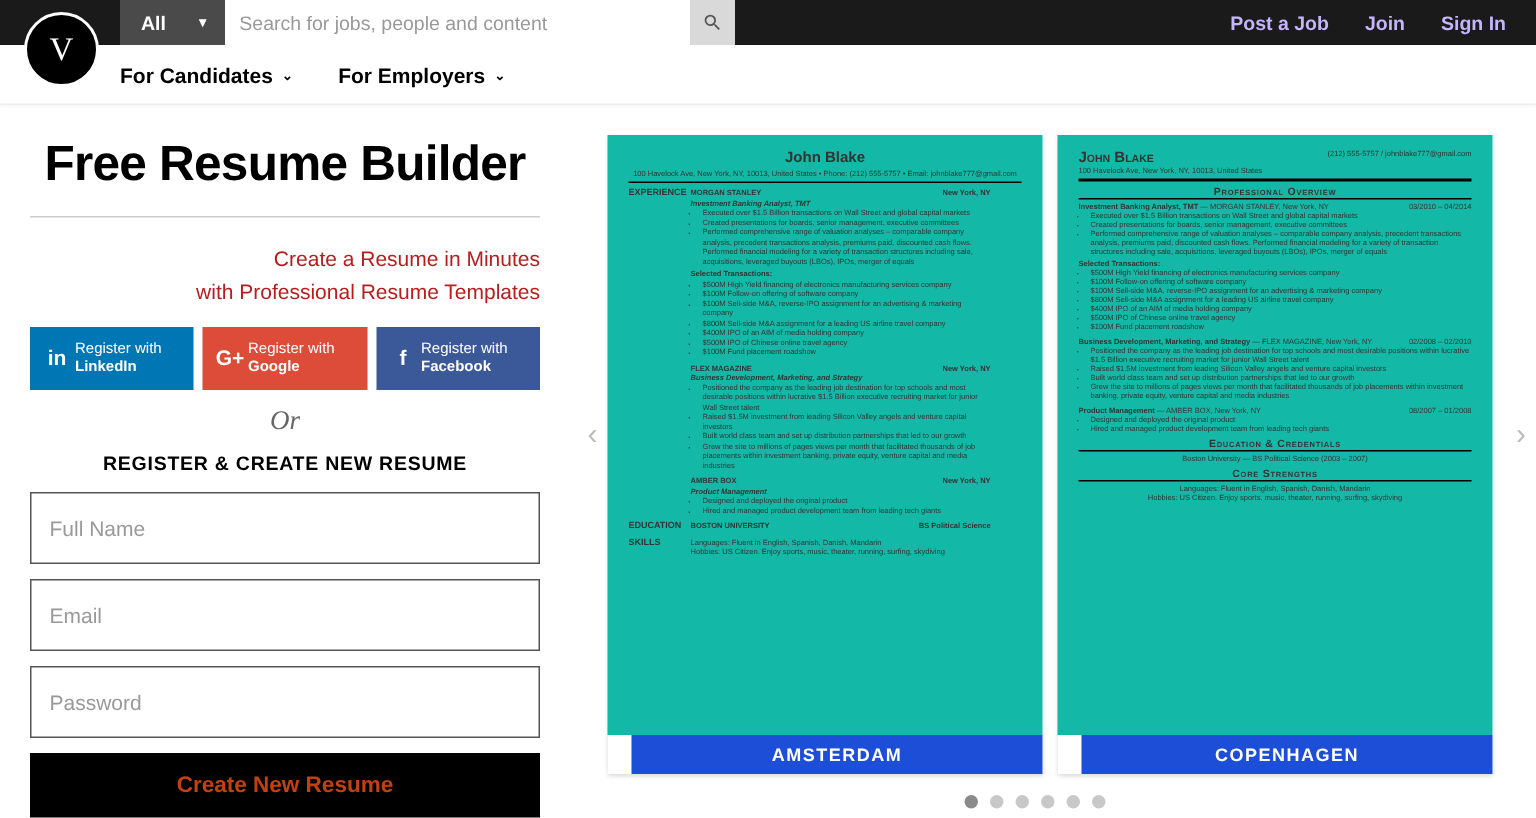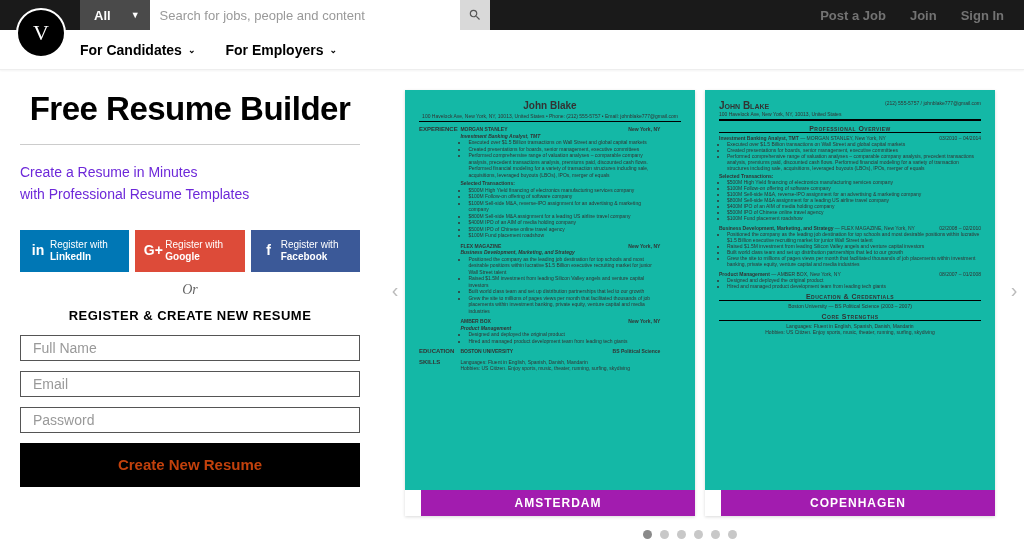--- a/index.html
+++ b/index.html
@@ -8,46 +8,46 @@
 
 .topbar { background: #1a1a1a; height: 30px; display: flex; align-items: center; padding-left: 80px; }
 .all-select { background: #4a4a4a; color: #fff; height: 30px; display: flex; align-items: center; padding: 0 10px 0 14px; font-size: 13px; font-weight: bold; gap: 20px; }
 .all-select .chev { font-size: 9px; }
 .searchbox { display: flex; align-items: flex-start; height: 30px; }
 .searchbox input { width: 310px; height: 30px; border: none; padding: 0 10px; font-size: 13px; background: #fff; color: #333; }
 .searchbox input::placeholder { color: #999; }
 .searchbtn { width: 30px; height: 30px; background: #d9d9d9; display: flex; align-items: center; justify-content: center; }
 .searchbtn svg { width: 14px; height: 14px; fill: #555; }
 .toplinks { margin-left: auto; margin-right: 20px; display: flex; gap: 24px; }
-.toplinks a { color: #737373; text-decoration: none; font-size: 13px; font-weight: bold; }
+.toplinks a { color: #c4b5fd; text-decoration: none; font-size: 13px; font-weight: bold; }
 
 
 .navrow { height: 40px; background: #fff; display: flex; align-items: center; padding-left: 80px; border-bottom: 1px solid #eee; box-shadow: 0 1px 2px rgba(0,0,0,0.05); position: relative; }
 .logo { position: absolute; left: 16px; top: -22px; width: 50px; height: 50px; border-radius: 50%; background: #000; border: 2px solid #fff; display: flex; align-items: center; justify-content: center; color: #fff; font-family: Georgia, serif; font-size: 22px; z-index: 10; }
 .navlink { font-size: 14px; font-weight: bold; color: #000; margin-right: 30px; display: flex; align-items: center; gap: 6px; }
 .navlink .chev { font-size: 9px; }
 
 
 .main { display: flex; padding: 20px 0 0 20px; gap: 45px; }
 
 
 .left { width: 340px; }
 .left h1 { font-family: "Trebuchet MS", "Arial Black", sans-serif; font-size: 33px; font-weight: 800; text-align: center; letter-spacing: -0.5px; }
 .left hr { border: none; border-top: 1px solid #ccc; margin: 16px 0; }
-.tagline { text-align: left; font-size: 14px; color: #6d28d9; line-height: 1.6; margin-bottom: 24px; }
+.tagline { text-align: right; font-size: 14px; color: #b91c1c; line-height: 1.6; margin-bottom: 12px; }
 .socialrow { display: flex; gap: 6px; }
 .sbtn { flex: 1; height: 42px; color: #fff; display: flex; align-items: center; font-size: 10px; line-height: 1.2; padding: 0 6px; }
 .sbtn .ic { width: 24px; display: flex; justify-content: center; font-weight: bold; font-size: 14px; }
 .sbtn .txt { text-align: left; }
 .linkedin { background: #0077b5; }
 .google { background: #dd4b39; }
 .facebook { background: #3b5998; }
-.or { text-align: center; font-style: italic; font-family: Georgia, serif; color: #666; margin: 10px 0; font-size: 14px; }
+.or { text-align: center; font-style: italic; font-family: Georgia, serif; color: #666; margin: 10px 0; font-size: 18px; }
 .reg-head { text-align: center; font-weight: bold; letter-spacing: 0.5px; font-size: 13px; margin-bottom: 12px; }
-.fld { width: 100%; height: 26px; border: 1px solid #555; padding: 0 12px; font-size: 14px; margin-bottom: 10px; }
+.fld { width: 100%; height: 48px; border: 1px solid #555; padding: 0 12px; font-size: 14px; margin-bottom: 10px; }
 .fld::placeholder { color: #999; }
 .createbtn { width: 100%; height: 44px; background: #000; color: #c2410c; border: none; font-size: 15px; font-weight: bold; }
 
 
 .carousel-wrap { flex: 1; position: relative; padding-right: 20px; }
 .templates { display: flex; gap: 10px; }
 .tpl { width: 290px; display: flex; flex-direction: column; box-shadow: 0 1px 3px rgba(0,0,0,0.15); }
 .tpl-preview { background: #14b8a6; height: 400px; padding: 10px 14px; font-size: 5px; color: #333; overflow: hidden; position: relative; }
 .tpl-preview .rname { text-align: center; font-weight: bold; font-size: 10px; margin-bottom: 2px; }
 .tpl-preview .rcontact { text-align: center; font-size: 5px; border-bottom: 1px solid #000; padding-bottom: 2px; margin-bottom: 4px; }
@@ -58,21 +58,21 @@
 .tpl-preview .loc { float: right; font-weight: bold; }
 .tpl-preview .role { font-style: italic; font-weight: bold; }
 .tpl-preview ul { list-style: disc; margin-left: 8px; }
 .tpl-preview .cphdr { display: flex; justify-content: space-between; border-bottom: 2px solid #000; padding-bottom: 2px; margin-bottom: 2px; }
 .tpl-preview .cpname { font-weight: bold; font-size: 10px; font-variant: small-caps; }
 .tpl-preview .cpright { font-size: 5px; text-align: right; }
 .tpl-preview .cpaddr { font-size: 5px; }
 .tpl-preview .cpsec { font-variant: small-caps; font-weight: bold; text-align: center; border-bottom: 1px solid #000; margin: 4px 0 2px; font-size: 7px; letter-spacing: 0.5px; }
 .tpl-preview .cpline { display: flex; justify-content: space-between; font-size: 5px; }
 .tpl-preview .cpbold { font-weight: bold; }
-.tpl-label { background: #a21caf; color: #fff; text-align: center; padding: 6px 0; font-size: 12px; letter-spacing: 1px; font-weight: bold; margin-left: 16px; }
+.tpl-label { background: #1d4ed8; color: #fff; text-align: center; padding: 6px 0; font-size: 12px; letter-spacing: 1px; font-weight: bold; margin-left: 16px; }
 .nav-arrow { position: absolute; top: 180px; width: 20px; height: 40px; display: flex; align-items: center; justify-content: center; color: #bbb; font-size: 20px; cursor: pointer; }
 .nav-prev { left: -20px; }
 .nav-next { right: 0px; }
 .dots { display: flex; gap: 8px; justify-content: center; margin-top: 14px; margin-left: -30px; }
 .dot { width: 9px; height: 9px; border-radius: 50%; background: #c8c8c8; }
 .dot.active { background: #8a8a8a; }
 </style>
 </head>
 <body>
 

